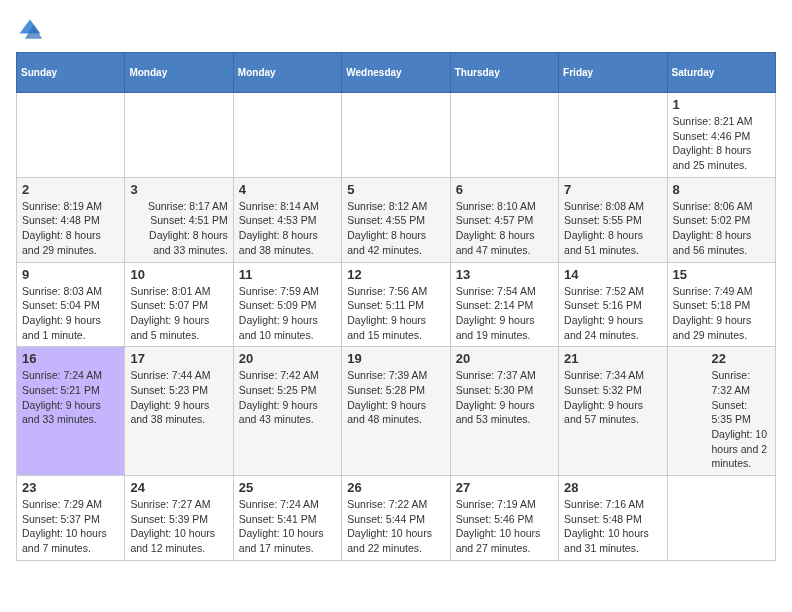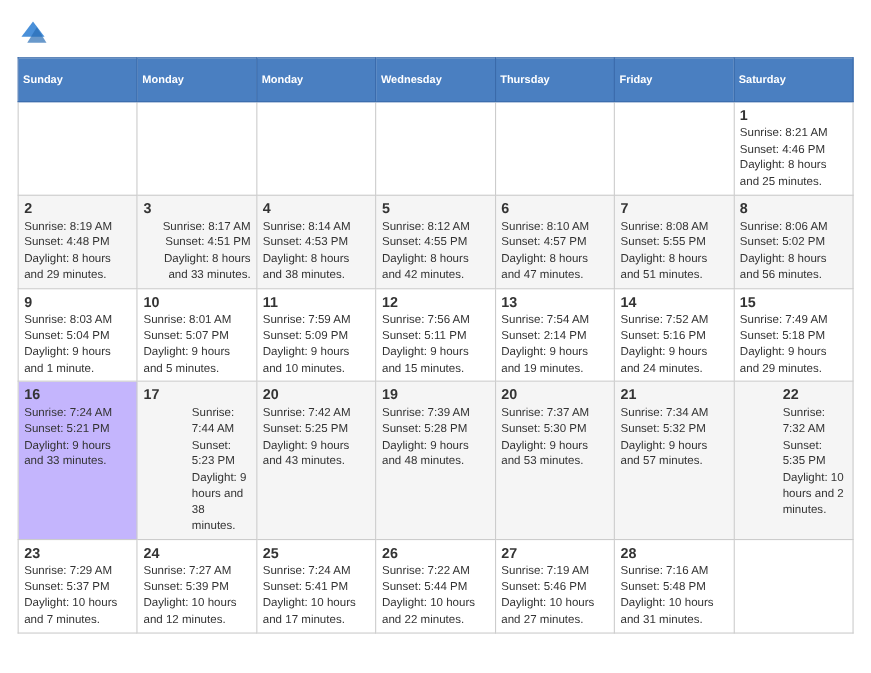--- a/index.html
+++ b/index.html
@@ -222,21 +222,21 @@
       </tr>
       <tr>
         <td style="background: #c4b5fd;">
           <span class="day-number">16</span>
           <div class="day-info" style="white-space: pre-line;">Sunrise: 7:24 AM
 Sunset: 5:21 PM
 Daylight: 9 hours and 33 minutes.</div>
         </td>
         <td style="background: rgb(245, 245, 245);">
           <span class="day-number">17</span>
-          <div class="day-info" style="white-space: pre-line; margin-left: 44px;">Sunrise: 7:44 AM
+          <div class="day-info" style="white-space: pre-line;">Sunrise: 7:44 AM
 Sunset: 5:23 PM
 Daylight: 9 hours and 38 minutes.</div>
         </td>
         <td style="background: rgb(245, 245, 245);">
           <span class="day-number">20</span>
           <div class="day-info" style="white-space: pre-line;">Sunrise: 7:42 AM
 Sunset: 5:25 PM
 Daylight: 9 hours and 43 minutes.</div>
         </td>
         <td style="background: rgb(245, 245, 245);">

